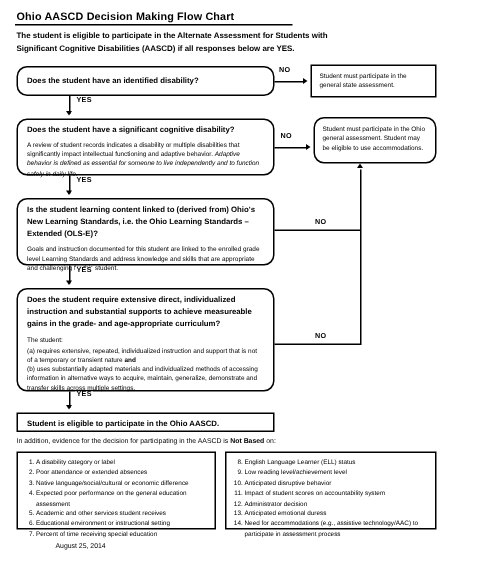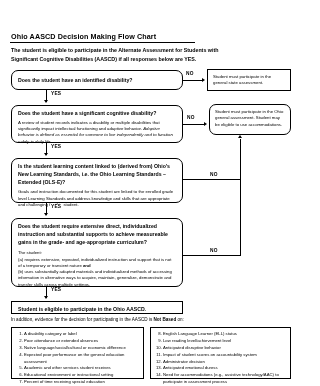--- a/index.html
+++ b/index.html
@@ -4,21 +4,21 @@
 <style>
   html,body{margin:0;padding:0;}
   body{
     width:298px;height:386px;
     background:#ffffff;
     font-family:"Liberation Sans", sans-serif;
     color:#000;
     position:relative;
     overflow:hidden;
   }
-  .page{position:relative;width:298px;height:310px;margin-top:26px;}
+  .page{position:relative;width:298px;height:310px;}
 
   
   .title{
     position:absolute;left:11px;top:6px;width:200px;
     font-size:7.2px;font-weight:bold;letter-spacing:.1px;
   }
   .title-rule{
     position:absolute;left:10px;top:16px;width:185px;height:1px;background:#000;
   }
   .intro{

